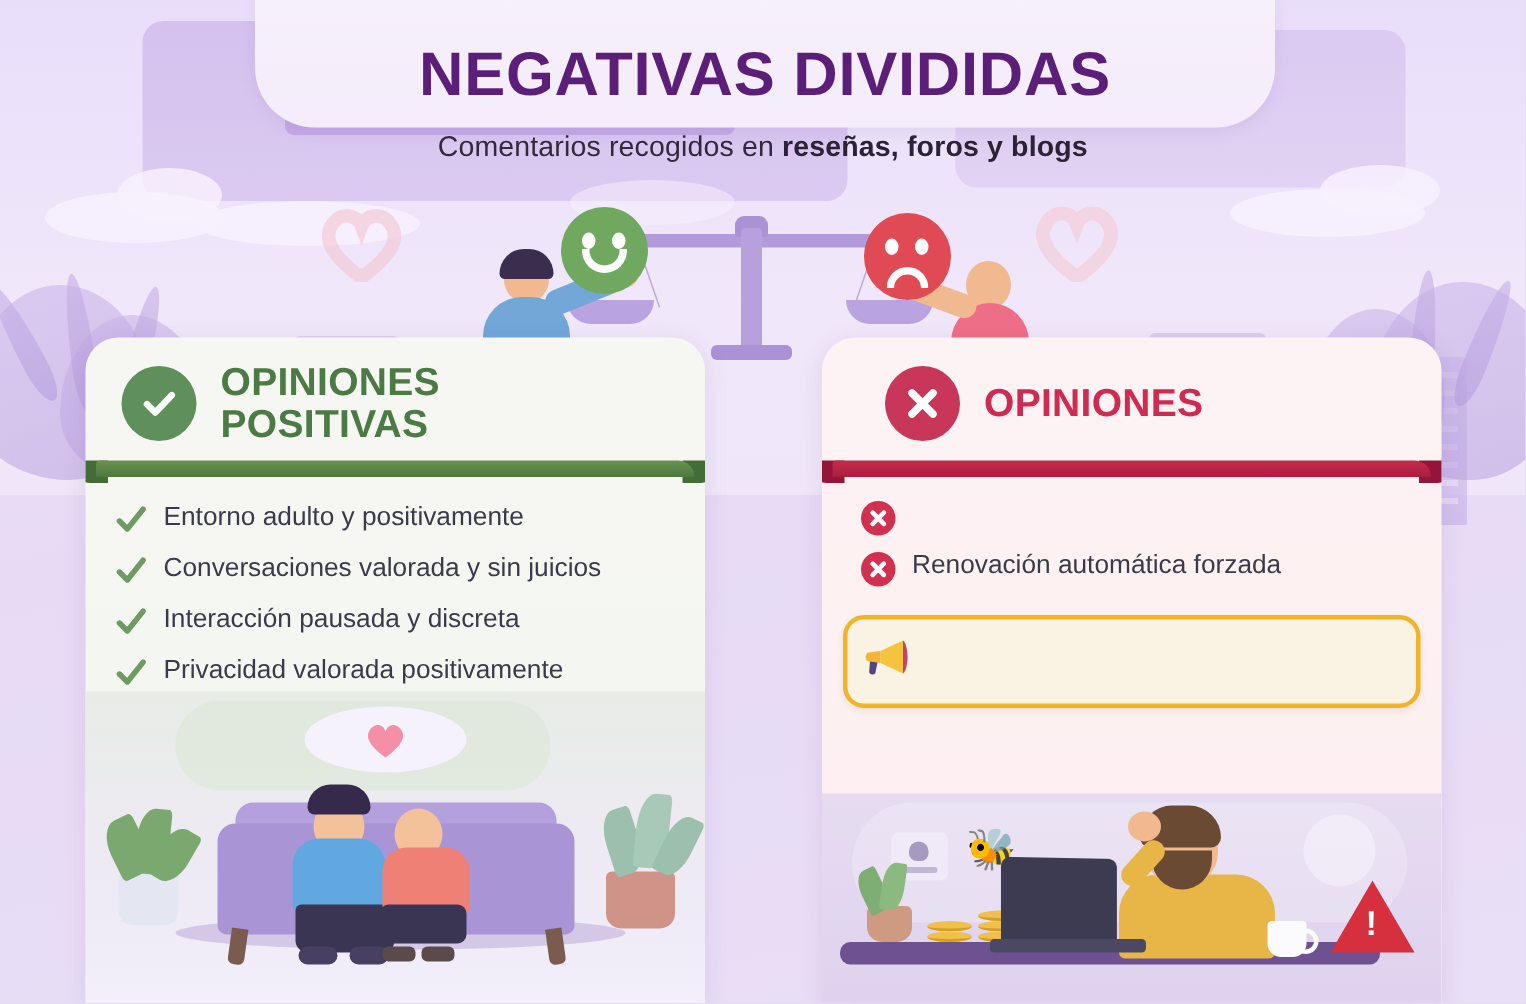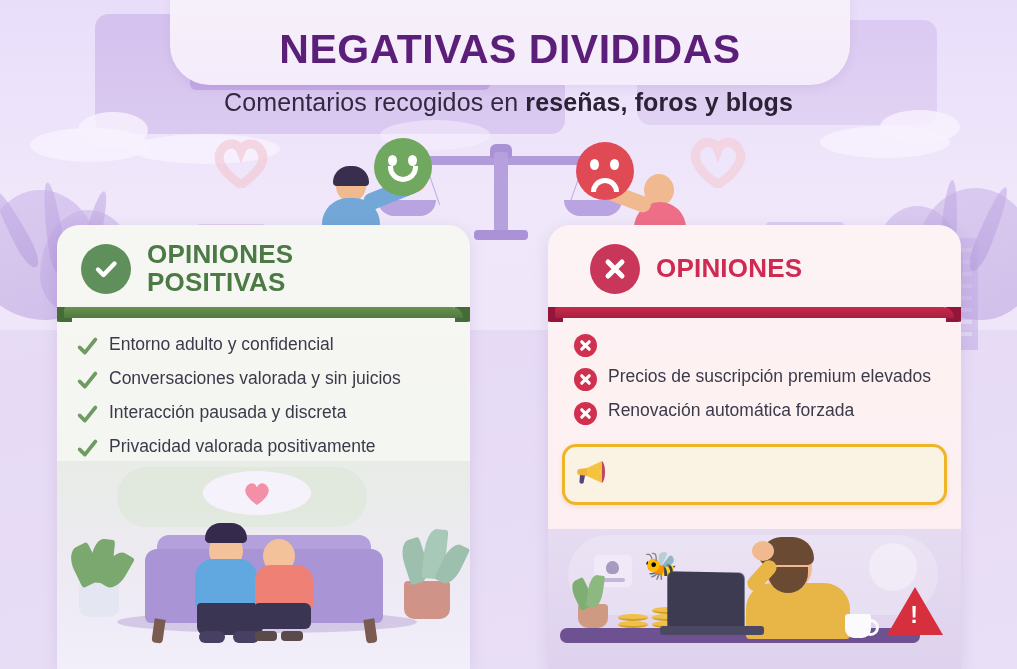--- a/index.html
+++ b/index.html
@@ -122,21 +122,21 @@
     white-space: nowrap;
   }
 
   .subtitle-wrap {
     position: absolute;
     left: 0; right: 0; top: 88px;
     text-align: center;
   }
   .subtitle {
     display: inline-block;
-    font-size: 25px;
+    font-size: 19px;
     color: #33283f;
     letter-spacing: .1px;
   }
   .subtitle b { font-weight: bold; color: #2b2236; }
 
   
   .center-illu {
     position: absolute;
     left: 318px; top: 128px;
     width: 380px; height: 110px;
@@ -623,21 +623,21 @@
       <span class="ribbon-bar"></span>
     </div>
 
     <ul class="list">
       <li>
         <span class="mark check-mark">
           <svg width="21" height="21" viewBox="0 0 24 24">
             <path d="M3 13 L9 19 L21 4" fill="none" stroke="#6f9a62" stroke-width="4.2" stroke-linecap="round" stroke-linejoin="round"></path>
           </svg>
         </span>
-        <span>Entorno adulto y confidencial</span>
+        <span>Entorno adulto y positivamente</span>
       </li>
       <li>
         <span class="mark check-mark">
           <svg width="21" height="21" viewBox="0 0 24 24">
             <path d="M3 13 L9 19 L21 4" fill="none" stroke="#6f9a62" stroke-width="4.2" stroke-linecap="round" stroke-linejoin="round"></path>
           </svg>
         </span>
         <span>Conversaciones valorada y sin juicios</span>
       </li>
       <li>
@@ -727,28 +727,20 @@
             <path d="M3 3 L11 11 M11 3 L3 11" fill="none" stroke="#fff" stroke-width="3.4" stroke-linecap="round"></path>
           </svg>
         </span>
       </li>
       <li>
         <span class="mark x-mark">
           <svg width="13" height="13" viewBox="0 0 14 14">
             <path d="M3 3 L11 11 M11 3 L3 11" fill="none" stroke="#fff" stroke-width="3.4" stroke-linecap="round"></path>
           </svg>
         </span>
-        <span>Precios de suscripción premium elevados</span>
-      </li>
-      <li>
-        <span class="mark x-mark">
-          <svg width="13" height="13" viewBox="0 0 14 14">
-            <path d="M3 3 L11 11 M11 3 L3 11" fill="none" stroke="#fff" stroke-width="3.4" stroke-linecap="round"></path>
-          </svg>
-        </span>
         <span>Renovación automática forzada</span>
       </li>
     </ul>
 
     <div class="reco">
       <span style="flex:0 0 auto;margin-top:2px;">
         <svg width="34" height="30" viewBox="0 0 34 30">
           <path d="M12 10 L27 3 L27 25 L12 18 Z" fill="#f5c33e"></path>
           <path d="M27 3 C31 6 31 22 27 25 Z" fill="#c0456a"></path>
           <path d="M4 11 L12 10 L12 18 L4 17 C1.5 16.5 1.5 11.5 4 11 Z" fill="#f2b53a"></path>

